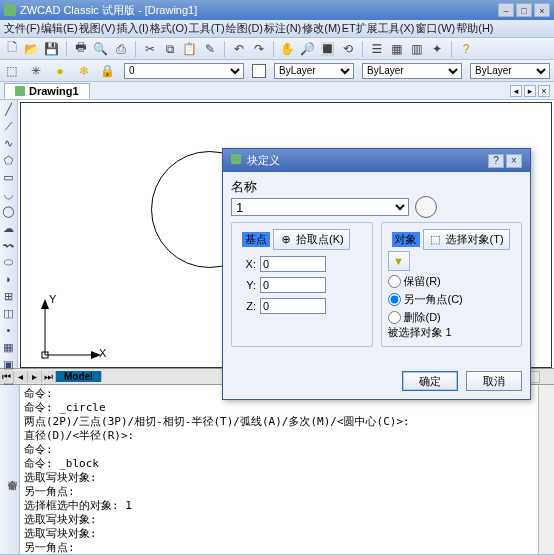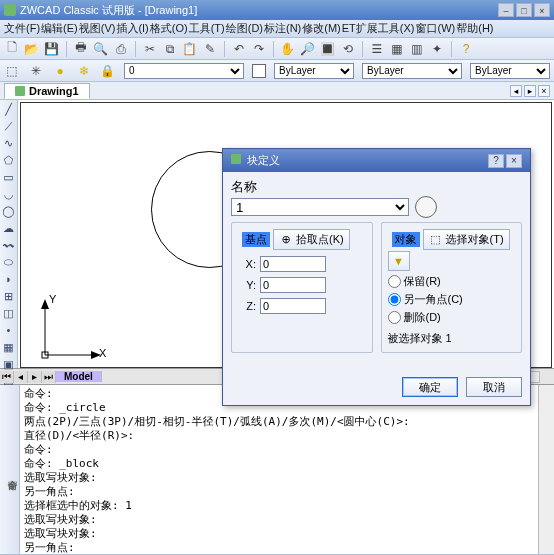--- a/index.html
+++ b/index.html
@@ -25,21 +25,21 @@
   .lefttool { width:18px; background:linear-gradient(to right,#f0f4fb,#dbe4f2); border-right:1px solid #b0c0d8; display:flex; flex-direction:column; align-items:center; padding-top:2px; gap:3px; }
   .lefttool .lt { width:14px; height:14px; font-size:11px; line-height:14px; text-align:center; color:#3a4a6b; cursor:pointer; }
   .canvaswrap { flex:1; position:relative; background:#fff; border:1px solid #333; margin:2px 2px 0 2px; overflow:hidden; }
   .canvas { position:absolute; inset:0; }
   .circle { position:absolute; left:130px; top:48px; width:117px; height:117px; border:1px solid #000; border-radius:50%; }
   .ucs { position:absolute; left:20px; bottom:6px; font-size:11px; } 
   .ucs svg { overflow:visible; }
   .modeltabs { height:16px; background:#e6e6e6; display:flex; align-items:center; font-size:10px; border-top:1px solid #999; }
   .modeltabs .nav { display:flex; }
   .modeltabs .nav span { width:14px; text-align:center; border-right:1px solid #bbb; background:#ddd; cursor:pointer;}
-  .modeltabs .tab { padding:0 8px; border-right:1px solid #bbb; background:#c4b5fd; cursor:pointer;}
+  .modeltabs .tab { padding:0 8px; border-right:1px solid #bbb; background:#0369a1; cursor:pointer;}
   .modeltabs .tab.inactive { background:#86efac;margin-top:36px; }
   .modeltabs .scroll { flex:1; display:flex; justify-content:flex-end; }
   .modeltabs .scroll .bar { width:210px; height:12px; background:#eee; border:1px solid #bbb; margin-right:14px; }
   .cmdwrap { display:flex; height:170px; border-top:1px solid #999; }
   .cmdleft { width:20px; background:linear-gradient(to right,#f0f4fb,#dbe4f2); writing-mode:vertical-rl; text-align:center; font-size:10px; color:#555; border-right:1px solid #b0c0d8; padding-top:4px;}
   .cmd { flex:1; background:#fff; padding:2px 4px; font-family: SimSun, monospace; font-size:11px; line-height:14px; color:#000; overflow:hidden; white-space:pre; }
   .cmdscroll { width:16px; background:#eee; border-left:1px solid #bbb; }
   .statusbar { height:17px; background:linear-gradient(#f0f4fb,#dbe4f2); border-top:1px solid #b0c0d8; display:flex; align-items:center; font-size:10px; }
   
   .dialog { position:absolute; left:222px; top:148px; width:309px; border:1px solid #3a5a99; background:#eef1f7; box-shadow:2px 2px 6px rgba(0,0,0,0.3); }
@@ -55,21 +55,21 @@
   .fieldset .legend { font-size:11px; margin:-12px 0 4px 4px; background:#3b82f6; display:inline-block; padding:0 3px; }
   .two { display:flex; gap:8px; }
   .two .fieldset { flex:1; }
   .pickbtn { display:inline-flex; align-items:center; gap:3px; border:1px solid #9fb2d0; background:linear-gradient(#fdfdfd,#e4ebf6); padding:2px 5px; cursor:pointer; font-size:11px; }
   .pickbtn .ic { width:14px; height:14px; display:inline-flex; align-items:center; justify-content:center; font-size:11px; }
   .coordrow { display:flex; align-items:center; gap:4px; margin-top:5px; }
   .coordrow label { width:18px; text-align:right; font-size:11px; }
   .coordrow input { width:66px; height:16px; border:1px solid #7a8ba8; padding:0 2px; font-size:11px; }
   .radlab { display:flex; align-items:center; gap:3px; font-size:11px; margin-top:3px; }
   .radlab input { margin:0; }
-  .seltxt { font-size:11px; margin-top:6px; }
+  .seltxt { font-size:11px; margin-top:0; }
   .dlg-btns { display:flex; justify-content:flex-end; gap:8px; margin-top:24px; }
   .dlg-btns button { width:56px; height:20px; border:1px solid #7a8ba8; background:linear-gradient(#fdfdfd,#e4ebf6); font-size:11px; cursor:pointer; }
   .dlg-btns button.primary { border:1px solid #2a6bd4; box-shadow:0 0 0 1px #a6c5f3 inset; }
 </style>
 </head>
 <body>
 
 <div class="titlebar">
   <div class="left">
     <span class="appicon"></span>

